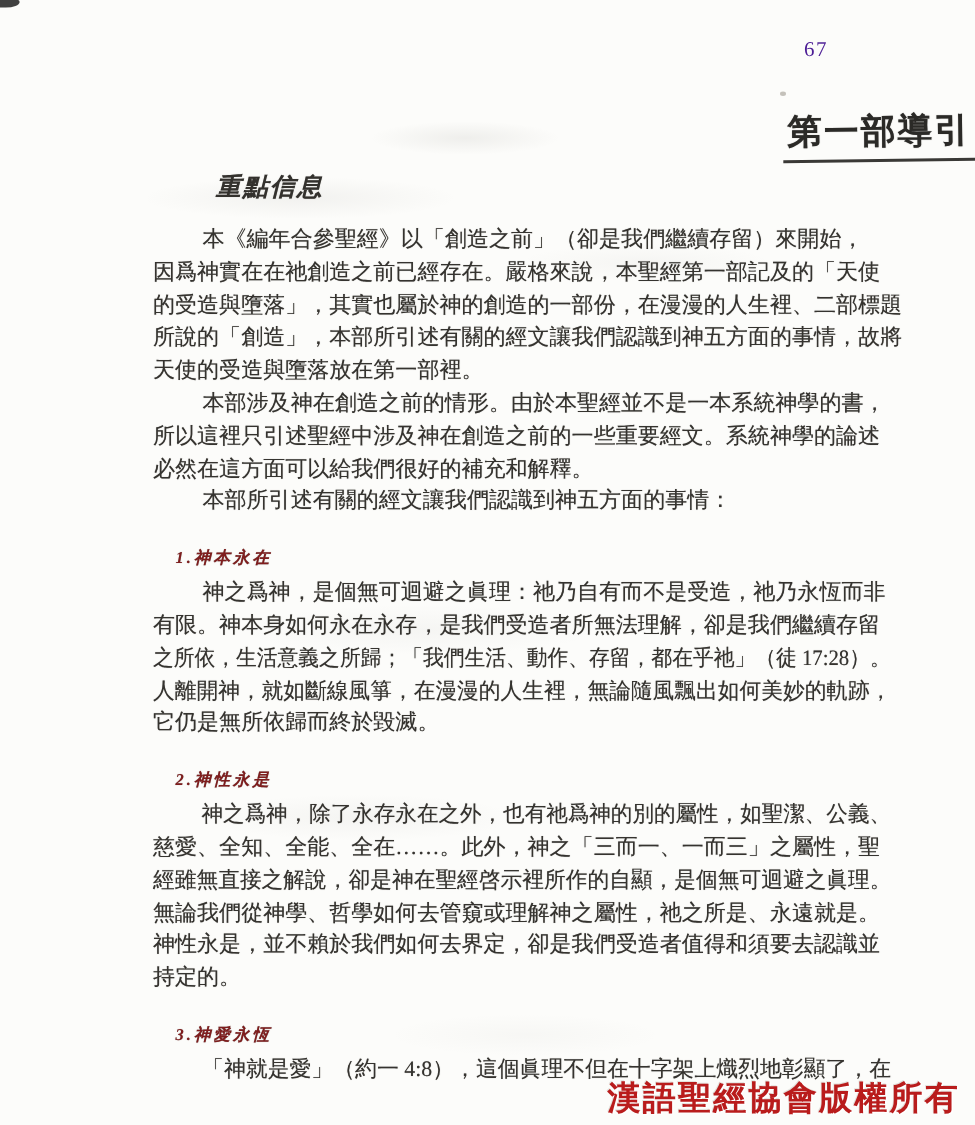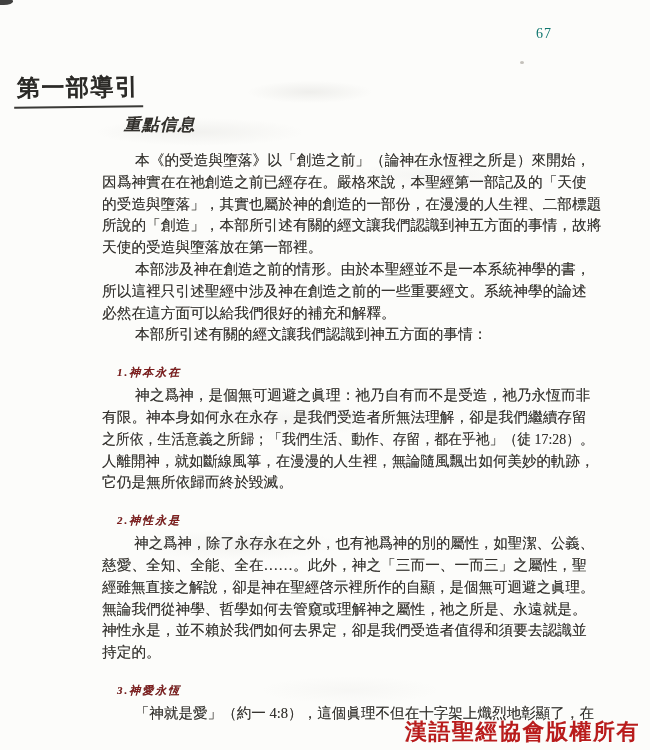--- a/index.html
+++ b/index.html
@@ -27,38 +27,38 @@
     background:
       radial-gradient(ellipse 90px 16px at 310px 92px, rgba(120,118,110,.10), transparent 70%),
       radial-gradient(ellipse 150px 20px at 200px 132px, rgba(120,118,110,.08), transparent 70%),
       radial-gradient(ellipse 120px 18px at 430px 175px, rgba(120,118,110,.05), transparent 70%),
       radial-gradient(ellipse 170px 24px at 280px 420px, rgba(120,118,110,.05), transparent 70%),
       radial-gradient(ellipse 150px 22px at 240px 545px, rgba(120,118,110,.06), transparent 70%),
       radial-gradient(ellipse 130px 20px at 350px 690px, rgba(120,118,110,.04), transparent 70%);
   }
   .page-number{
     position:absolute;top:26px;right:98px;
-    font-size:14px;letter-spacing:1px;color:#0f766e;
+    font-size:14px;letter-spacing:1px;color:#4c1d95;
   }
   .title-wrap{
     position:absolute;top:72px;left:0;width:100%;
-    text-align:left;
+    text-align:right;
   }
   .title{
     display:inline-block;
     margin-left:14px;
     font-size:23px;font-weight:700;letter-spacing:1.5px;
     color:#2b2a27;
     padding:0 3px 3px 3px;
     border-bottom:2px solid #3a3936;
     transform:rotate(-0.7deg);
     text-shadow:0 0 .6px rgba(43,42,39,.6);
   }
   .section-heading{
-    position:absolute;top:114px;left:124px;
+    position:absolute;top:114px;left:144px;
     font-size:16.5px;font-style:italic;font-weight:700;
     letter-spacing:1.5px;color:#33312d;
     text-shadow:0 0 .5px rgba(51,49,45,.5);
   }
   .content{
     position:absolute;top:150px;left:102px;width:492px;
     font-size:14.7px;line-height:21.8px;
     text-shadow:0 0 .5px rgba(53,51,47,.55);
   }
   .line{white-space:nowrap;}
@@ -87,21 +87,21 @@
   <div class="page-number">67</div>
 
   <div class="title-wrap">
     <span class="title">第一部導引</span>
   </div>
 
   <div class="section-heading">重點信息</div>
 
   <div class="content" id="content">
       <div class="para">
-        <div class="line first">本《的受造與墮落》以「創造之前」（論神在永恆裡之所是）來開始，</div>
+        <div class="line first">本《編年合參聖經》以「創造之前」（卻是我們繼續存留）來開始，</div>
         <div class="line">因爲神實在在祂創造之前已經存在。嚴格來說，本聖經第一部記及的「天使</div>
         <div class="line">的受造與墮落」，其實也屬於神的創造的一部份，在漫漫的人生裡、二部標題</div>
         <div class="line">所說的「創造」，本部所引述有關的經文讓我們認識到神五方面的事情，故將</div>
         <div class="line">天使的受造與墮落放在第一部裡。</div>
       </div>
       <div class="para">
         <div class="line first">本部涉及神在創造之前的情形。由於本聖經並不是一本系統神學的書，</div>
         <div class="line">所以這裡只引述聖經中涉及神在創造之前的一些重要經文。系統神學的論述</div>
         <div class="line">必然在這方面可以給我們很好的補充和解釋。</div>
       </div>

